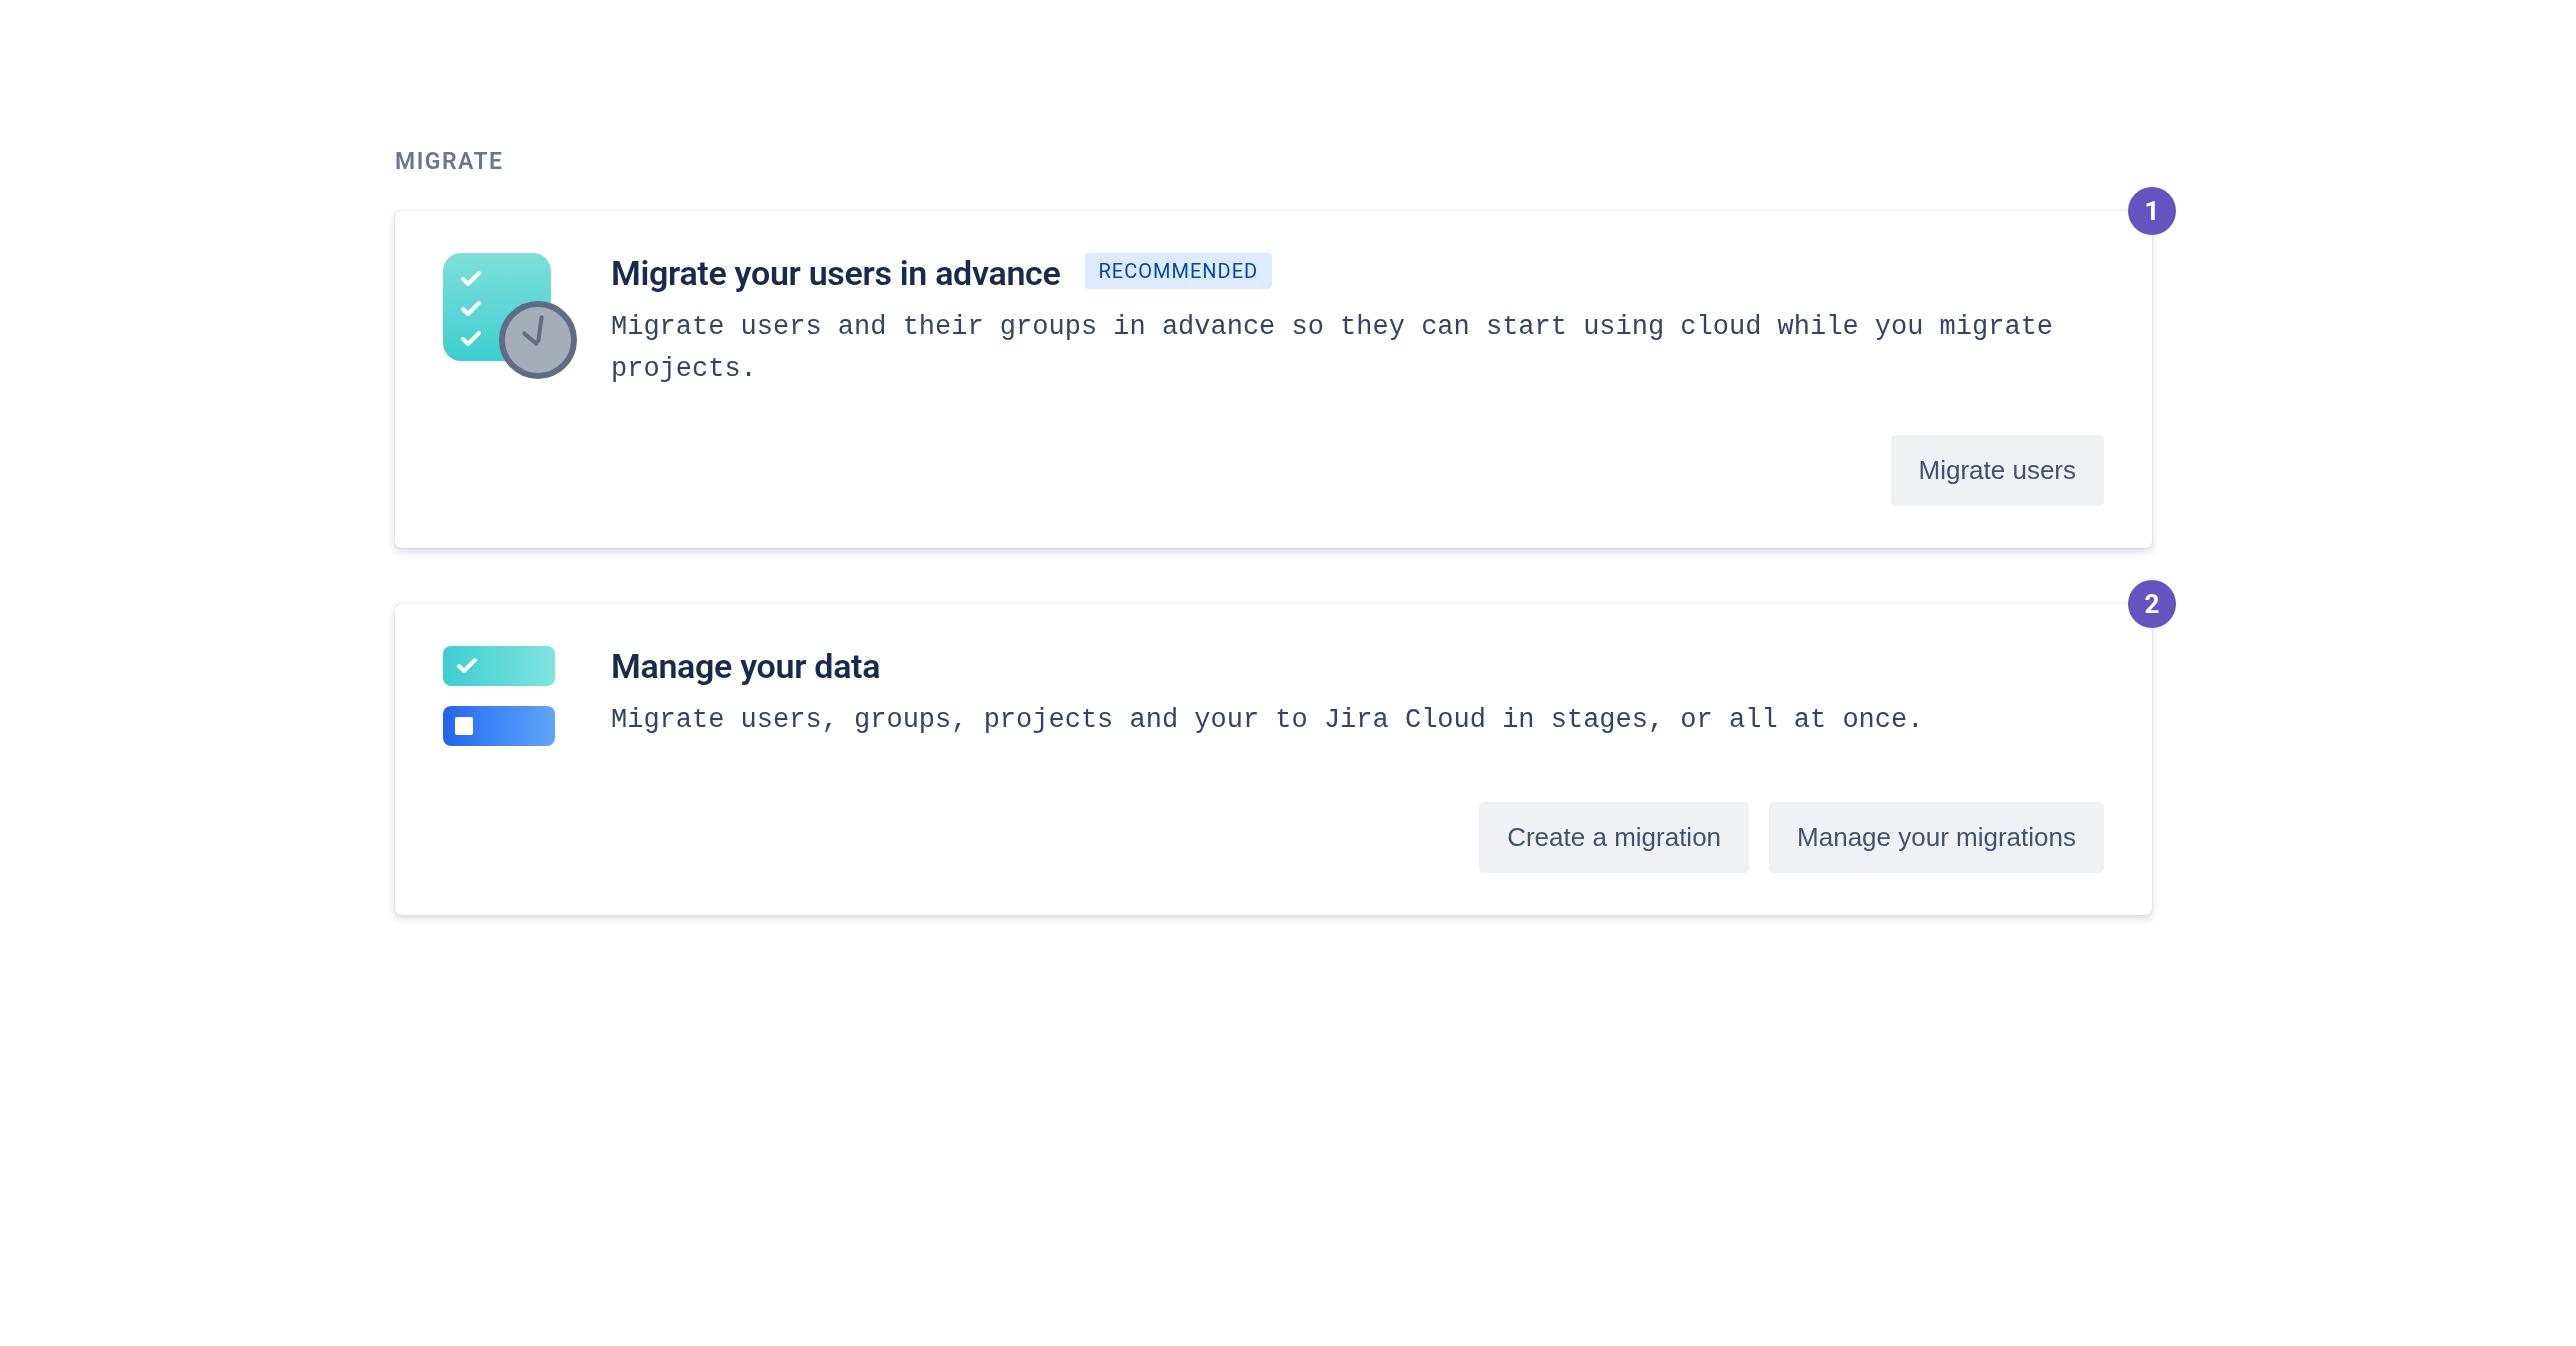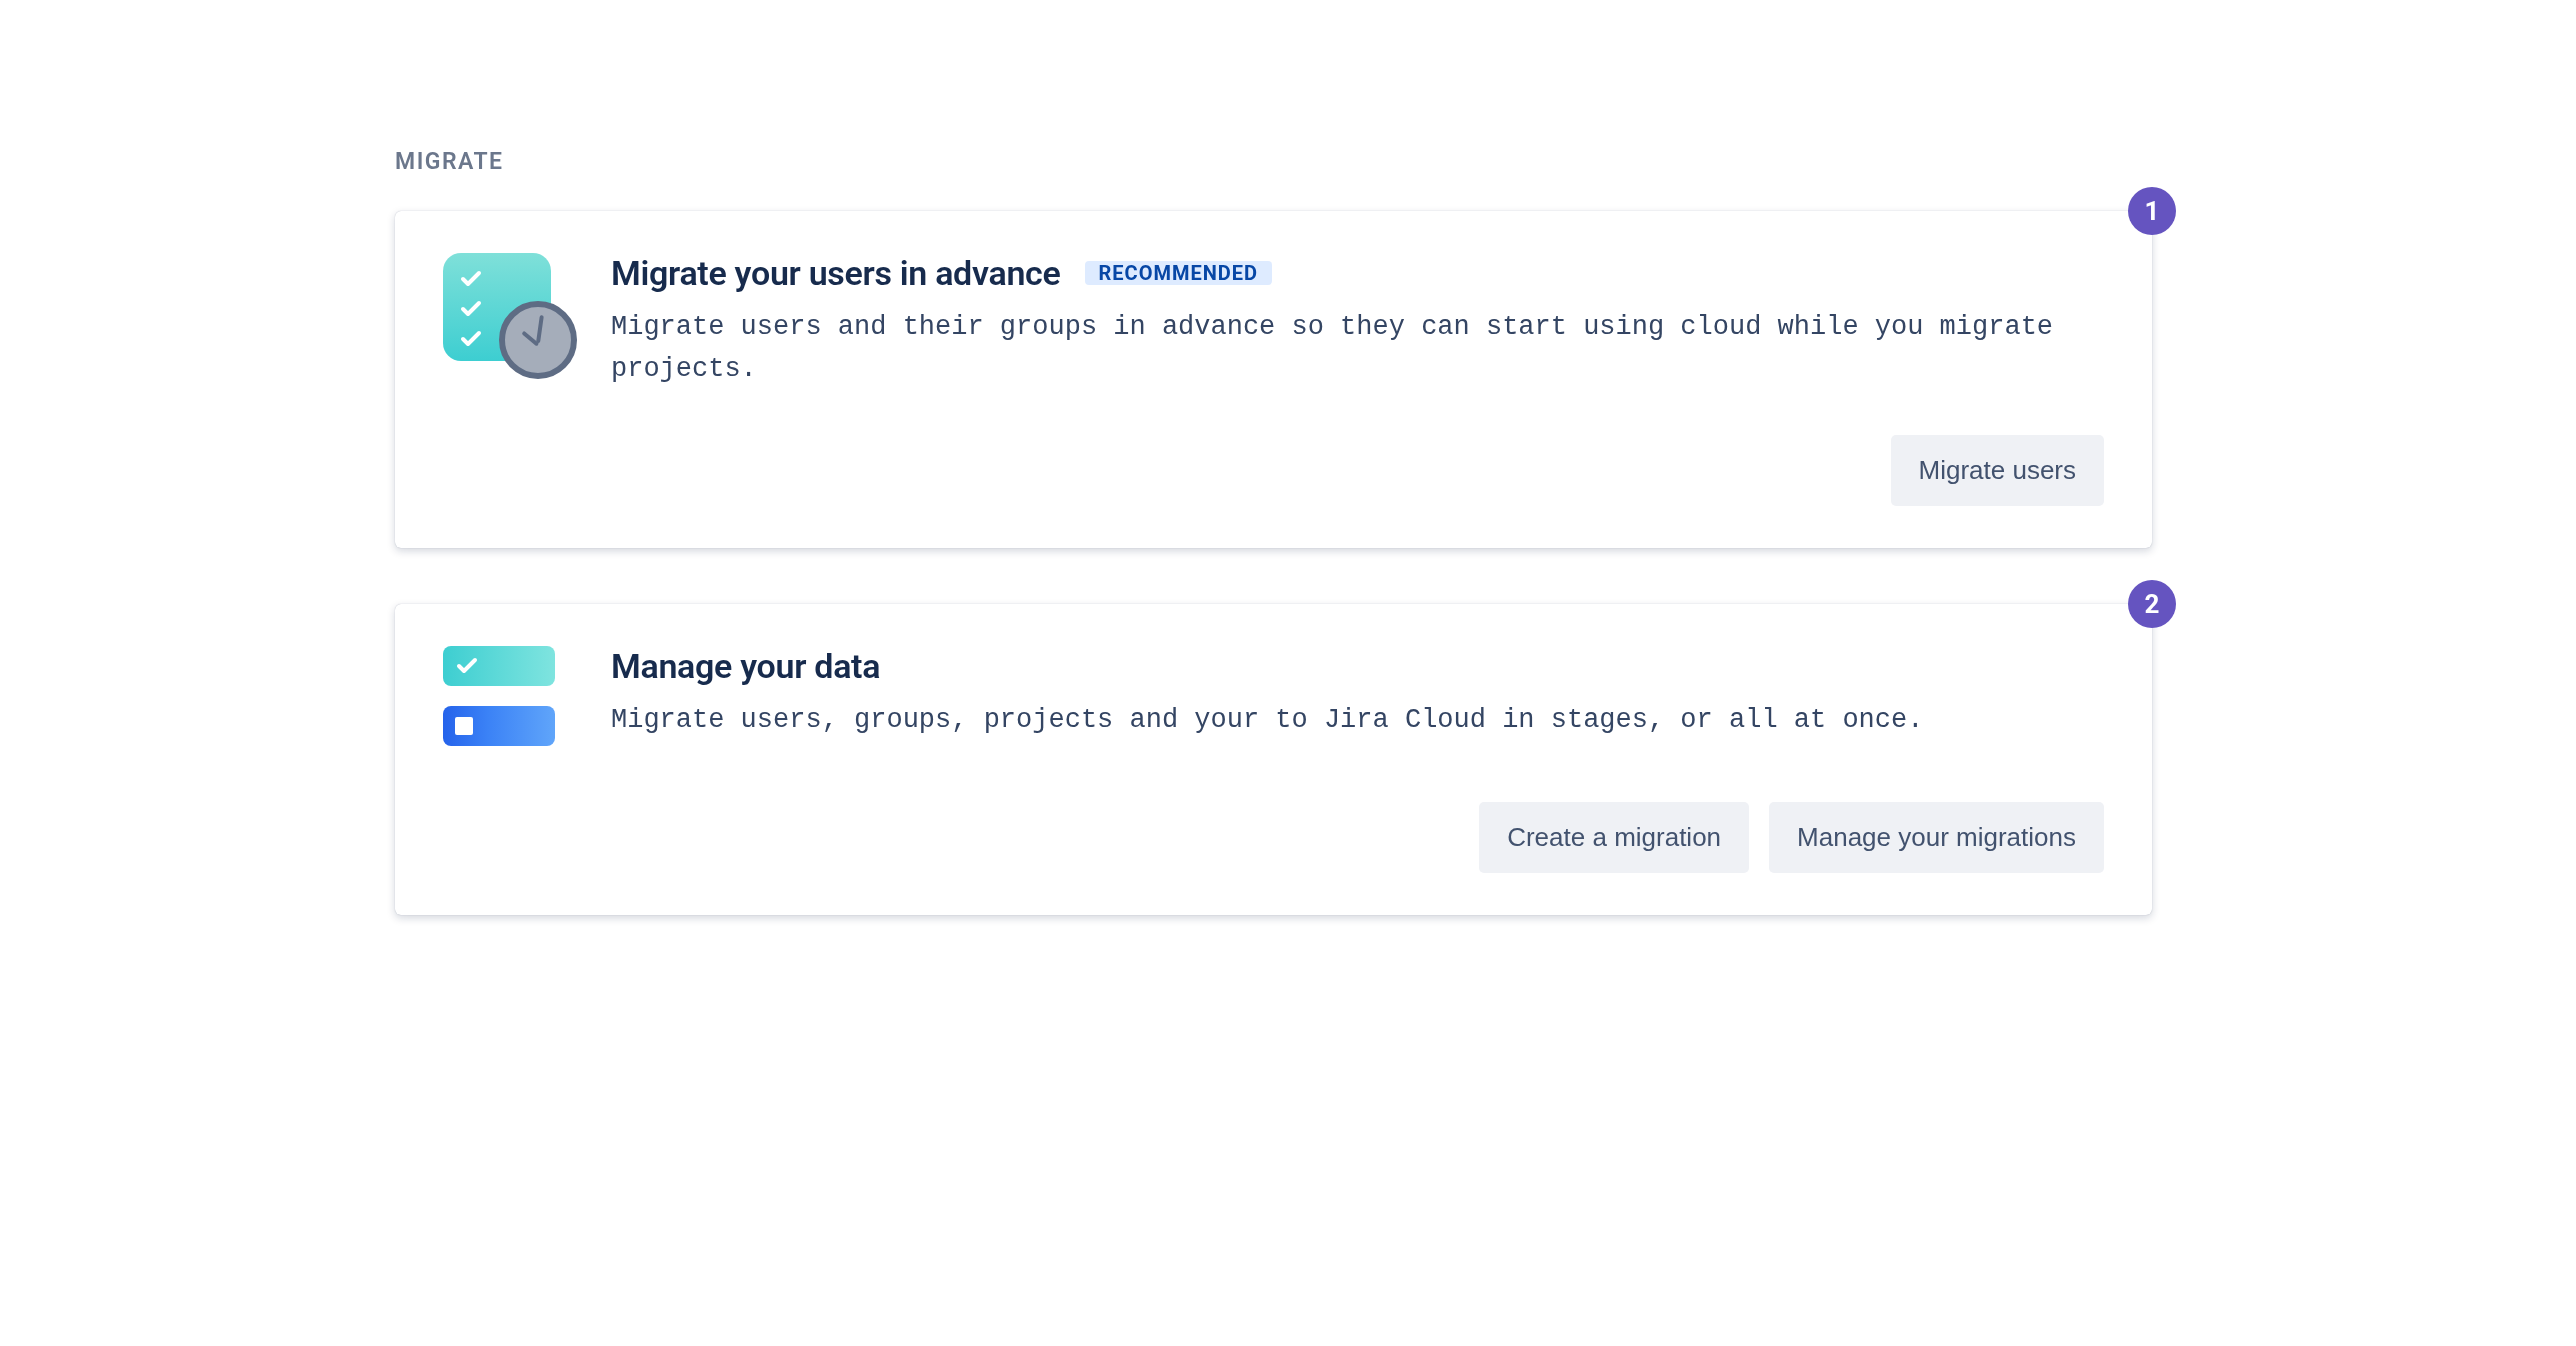--- a/index.html
+++ b/index.html
@@ -40,38 +40,38 @@
       flex: 0 0 168px;
       display: flex;
       align-items: flex-start;
       justify-content: flex-start;
     }
     .card-content {
       flex: 1;
     }
     .card-title-row {
       display: flex;
-      align-items: center;
+      align-items: flex-start;
       gap: 24px;
       margin-bottom: 14px;
     }
     .card-title {
       font-size: 34px;
       font-weight: 600;
       color: #172B4D;
       letter-spacing: -0.3px;
     }
     .badge-recommended {
       display: inline-block;
       background: #DEEBFF;
       color: #0747A6;
       font-size: 20px;
-      font-weight: 700;
+      font-weight: 400;
       letter-spacing: 1px;
-      padding: 0 14px;
+      padding: 6px 14px;
       border-radius: 4px;
     }
     .card-description {
       font-size: 27px;
       line-height: 1.55;
       color: #344563;
       font-weight: 400;
       font-family: Liberation Mono, monospace;
     }
     .card-actions {

